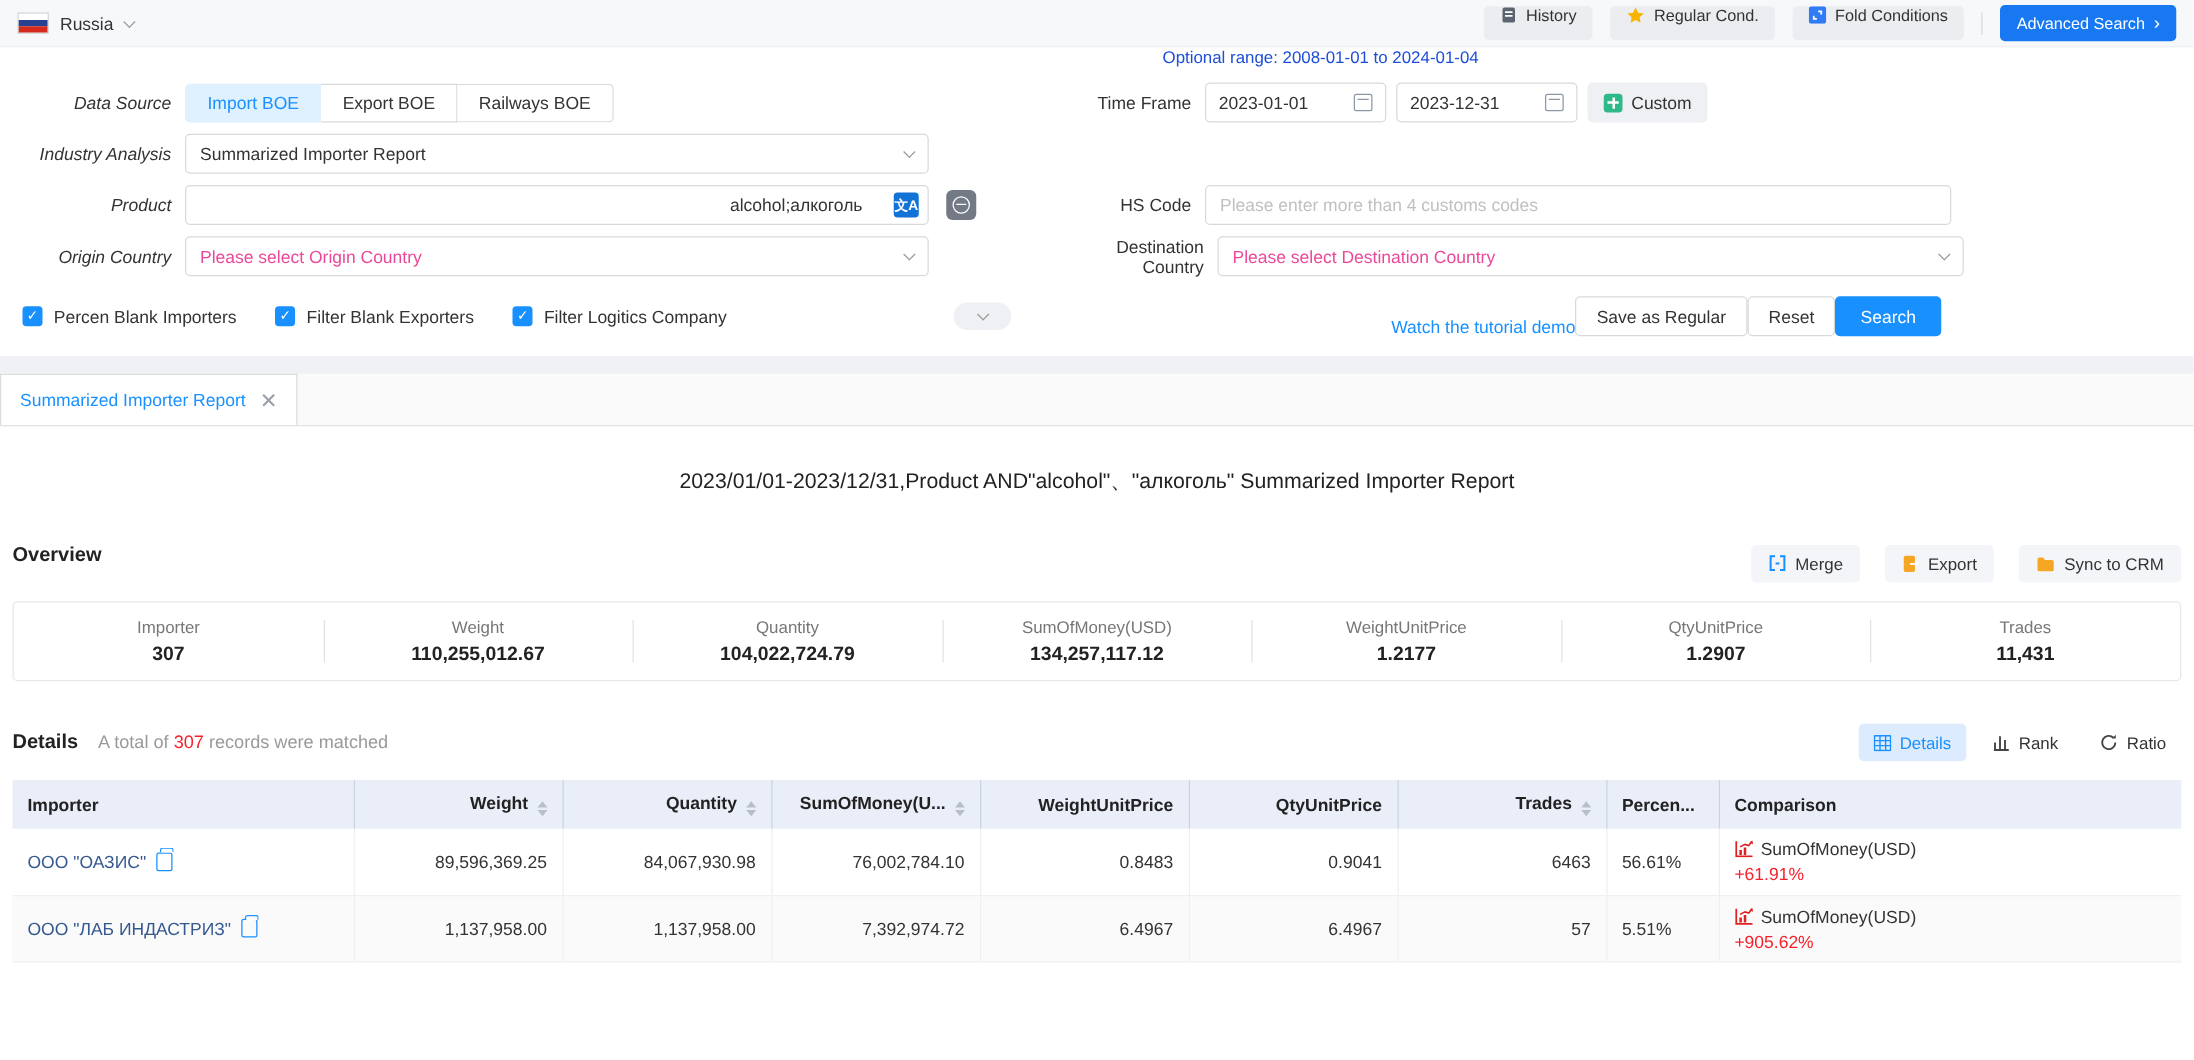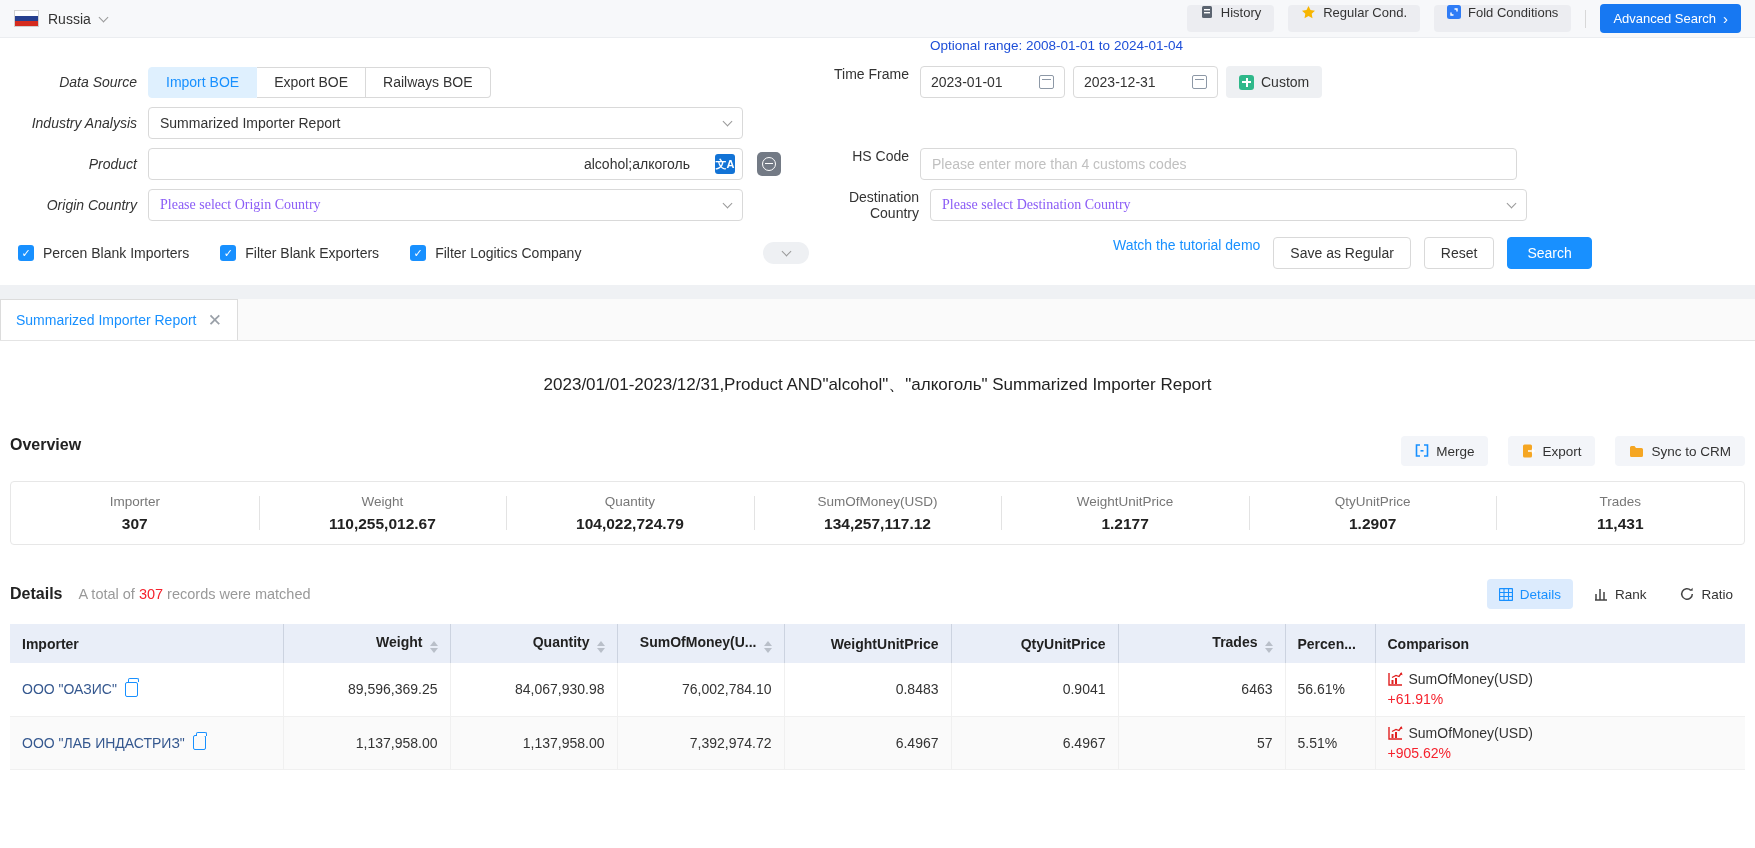--- a/index.html
+++ b/index.html
@@ -20,36 +20,36 @@
   .vdiv { width:1px; height:18px; background:#d8d8d8; }
   .adv-btn { height:29px; background:#1778f2; color:#fff; border-radius:4px; padding:0 13px;
     display:flex; align-items:center; gap:7px; font-size:13px; cursor:pointer; }
   .adv-btn .arr::after { content:"›"; font-size:15px; }
 
   
   .form-area { position:relative; padding-top:28px; background:#fff; }
   .opt-range { position:absolute; top:0; left:930px; color:#1d4ed8; font-size:13.5px; }
   .frow { position:relative; display:flex; align-items:center; height:32px; margin-bottom:9px; }
   .flabel { width:148px; text-align:right; padding-right:11px; color:#333; flex:none;font-style:italic; }
-  .rgroup { position:absolute; left:800px; top:0; height:32px; display:flex; align-items:flex-start; }
+  .rgroup { position:absolute; left:844px; top:0; height:32px; display:flex; align-items:center; }
   .rlabel { width:120px; text-align:right; padding-right:11px; color:#333; flex:none; }
 
   .seg { display:flex; }
   .seg .segtab { height:31px; padding:0 17px; border:1px solid #d9d9d9; display:flex; align-items:center;
     background:#fff; cursor:pointer; font-size:14px; }
   .seg .segtab:not(:first-child){ border-left:none; }
   .seg .segtab:first-child{ border-radius:4px 0 0 4px; }
   .seg .segtab:last-child{ border-radius:0 4px 4px 0; }
   .seg .segtab.active { background:#dff0fe; color:#1890ff; border-color:#dff0fe; }
 
   .inp, .sel { height:32px; border:1px solid #d9d9d9; border-radius:4px; background:#fff;
     font-size:14px; color:#333; padding:0 11px; font-family:inherit; }
   .inp::placeholder { color:#c0c0c0; }
   .sel { display:flex; align-items:center; justify-content:space-between; cursor:pointer; }
-  .sel .ph { color:#8b5cf6;font-family:Liberation Serif, serif; }
+  .sel .ph { color:#ec4899; }
   .w-main { width:595px; }
   .date-box { width:145px; display:flex; align-items:center; justify-content:space-between;
     border:1px solid #d9d9d9; border-radius:4px; height:32px; padding:0 10px; margin-right:8px; cursor:pointer; }
   .cal { width:15px; height:14px; border:1.5px solid #8d98a6; border-radius:2px; position:relative; }
   .cal::before { content:""; position:absolute; left:2px; right:2px; top:3px; border-top:1.5px solid #8d98a6; }
   .custom-btn { height:32px; background:#eef0f3; border-radius:4px; padding:0 13px;
     display:flex; align-items:center; gap:7px; cursor:pointer; }
   .custom-ic { width:15px; height:15px; background:#2fb88a; border-radius:3px; position:relative; }
   .custom-ic::before { content:""; position:absolute; left:3px; right:3px; top:6.5px; border-top:2px solid #fff; }
   .custom-ic::after { content:""; position:absolute; top:3px; bottom:3px; left:6.5px; border-left:2px solid #fff; }
@@ -64,21 +64,21 @@
   .syn-ic::before { content:""; position:absolute; inset:5px; border:1.5px solid #fff; border-radius:50%; }
   .syn-ic::after { content:""; position:absolute; left:8px; right:8px; top:11px; border-top:1.5px solid #fff; }
 
   .chk-row { margin-top:16px; height:32px; padding-left:18px; }
   .chk { display:flex; align-items:center; gap:9px; margin-right:31px; cursor:pointer; }
   .cb { width:16px; height:16px; background:#1890ff; border-radius:3px; color:#fff;
     font-size:11px; line-height:16px; text-align:center; flex:none; }
   .cb::after { content:"✓"; }
   .collapse-pill { position:absolute; left:763px; top:5px; width:46px; height:22px; background:#eef0f3;
     border-radius:11px; display:flex; align-items:center; justify-content:center; cursor:pointer; }
-  .row5-right { position:absolute; left:1113px; top:0; display:flex; align-items:flex-start; gap:13px; }
+  .row5-right { position:absolute; left:1113px; top:0; display:flex; align-items:flex-end; }
   .link { color:#1890ff; cursor:pointer; }
   .btn { height:32px; border:1px solid #d9d9d9; border-radius:4px; background:#fff; padding:0 16px;
     display:flex; align-items:center; font-size:14px; cursor:pointer; }
   .btn.primary { background:#1890ff; border-color:#1890ff; color:#fff; padding:0 19px; }
 
   
   .tabstrip { margin-top:16px; background:#eff1f4; padding-top:14px; }
   .tabrow { background:#fafafa; border-bottom:1px solid #e4e4e4; height:42px; display:flex; }
   .rtab { width:238px; background:#fff; border:1px solid #dcdcdc; border-bottom:none;
     display:flex; align-items:center; justify-content:space-between; padding:0 15px;

